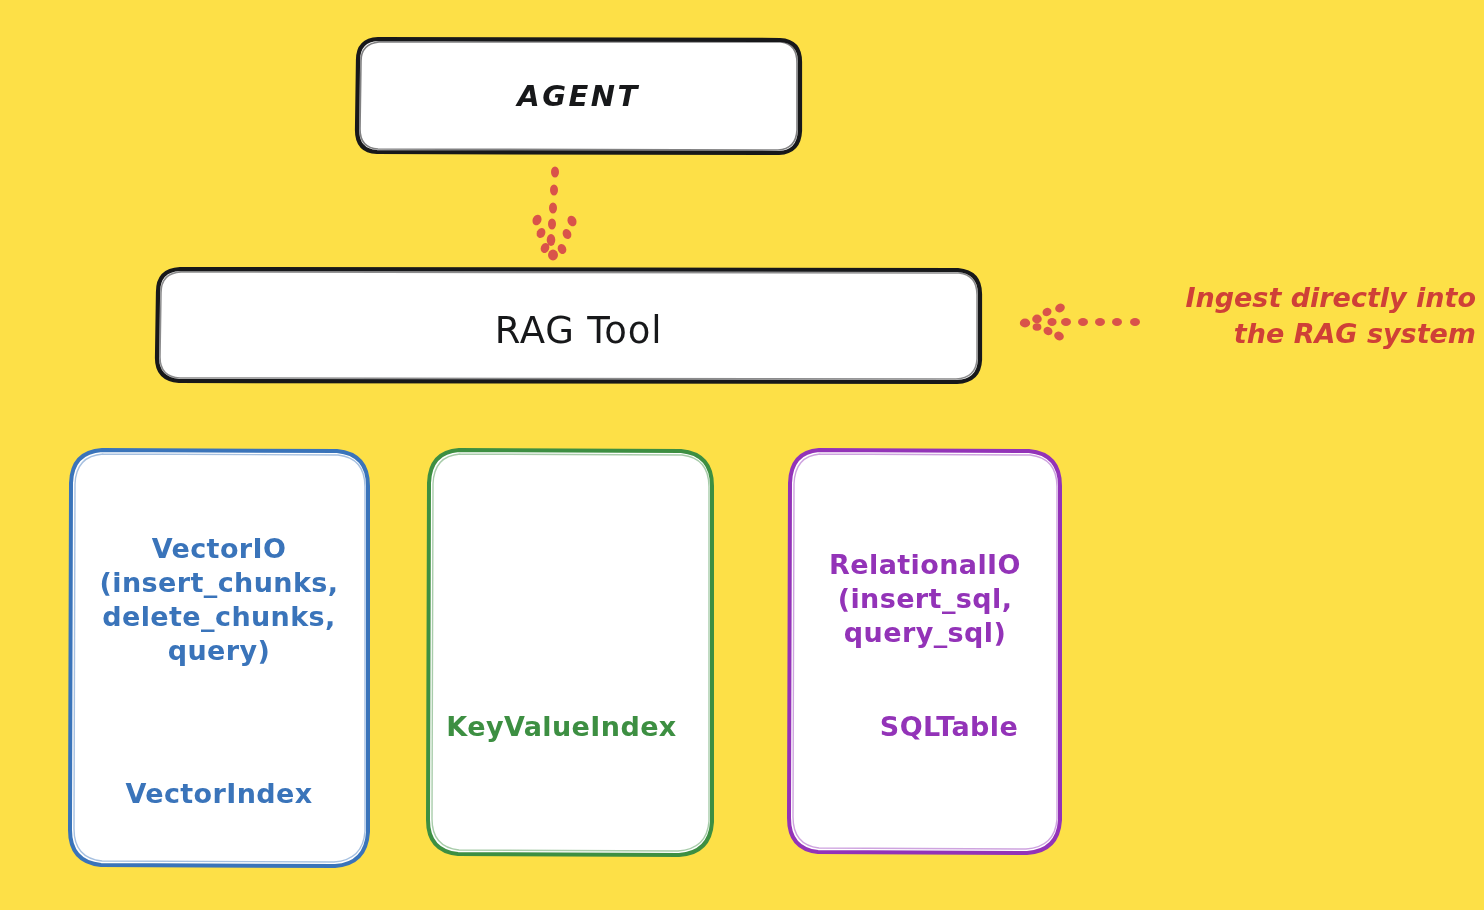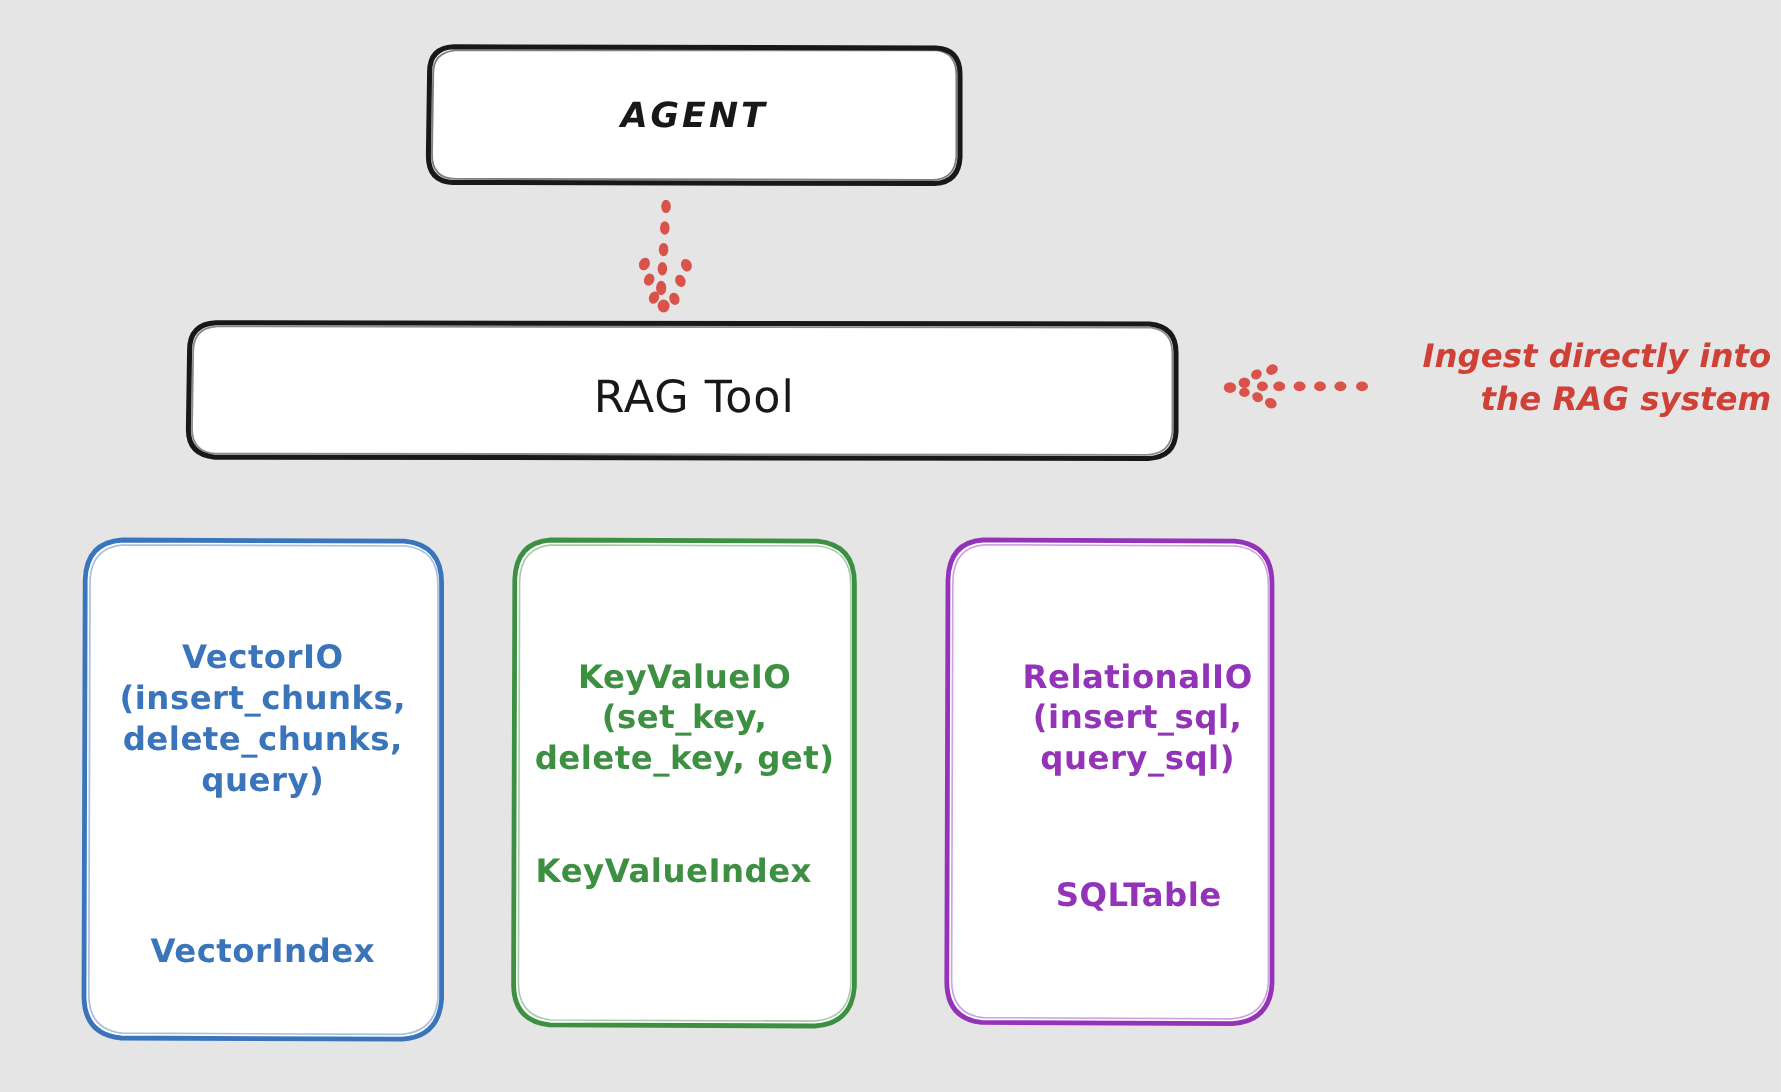--- a/index.html
+++ b/index.html
@@ -10,21 +10,21 @@
   body {
     width: 1484px;
     height: 910px;
     overflow: hidden;
     font-family: "DejaVu Sans", sans-serif;
   }
   #canvas {
     position: relative;
     width: 1484px;
     height: 910px;
-    background: #e5e5e5;
+    background: #fde047;
   }
   svg.layer {
     position: absolute;
     left: 0;
     top: 0;
     width: 1484px;
     height: 910px;
     pointer-events: none;
   }
   .node-label {
@@ -80,31 +80,30 @@
     width: 285px;
     color: #3d8f42;
   }
   #kv-index {
     left: 428px;
     top: 710px;
     width: 267px;
     color: #3d8f42;
   }
   #rel-api {
-    left: 812px;
+    left: 789px;
     top: 548px;
     width: 272px;
     color: #9333b8;
   }
   #rel-index {
     left: 789px;
     top: 710px;
     width: 320px;
     color: #9333b8;
-    margin-top: 20px;
   }
   
   #ingest-note {
     position: absolute;
     left: 1146px;
     top: 280px;
     width: 330px;
     font-family: "DejaVu Sans", sans-serif;
     font-size: 27px;
     font-weight: 600;
@@ -183,23 +182,20 @@
   <div class="node-label" id="agent-label">AGENT</div>
 
   <div class="node-label" id="rag-label">RAG Tool</div>
 
   <div class="node-label store-label" id="vector-api">VectorIO
 (insert_chunks,
 delete_chunks,
 query)</div>
   <div class="node-label store-label" id="vector-index">VectorIndex</div>
 
-  <div class="node-label store-label" id="kv-api">KeyValueIO
-(set_key,
-delete_key, get)</div>
   <div class="node-label store-label" id="kv-index">KeyValueIndex</div>
 
   <div class="node-label store-label" id="rel-api">RelationalIO
 (insert_sql,
 query_sql)</div>
   <div class="node-label store-label" id="rel-index">SQLTable</div>
 
   <div id="ingest-note">Ingest directly into
 the RAG system</div>
 

